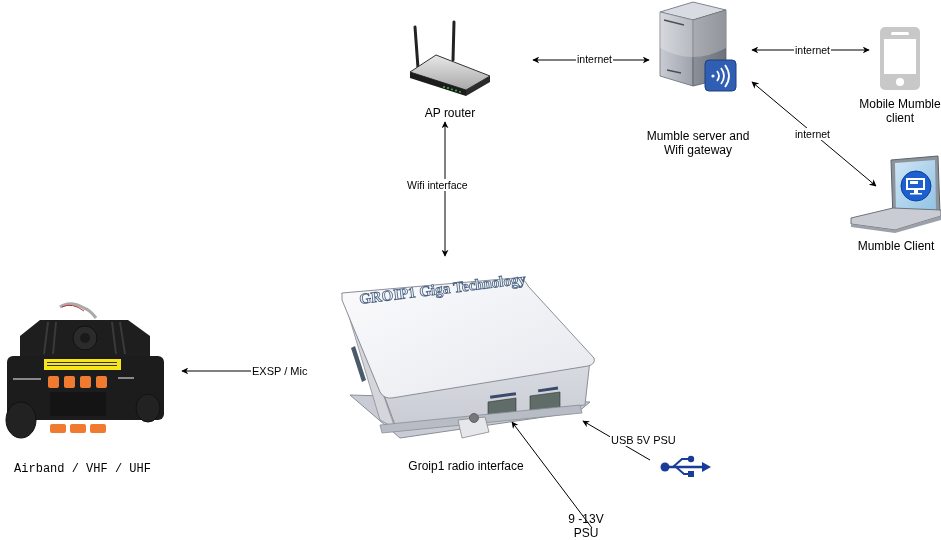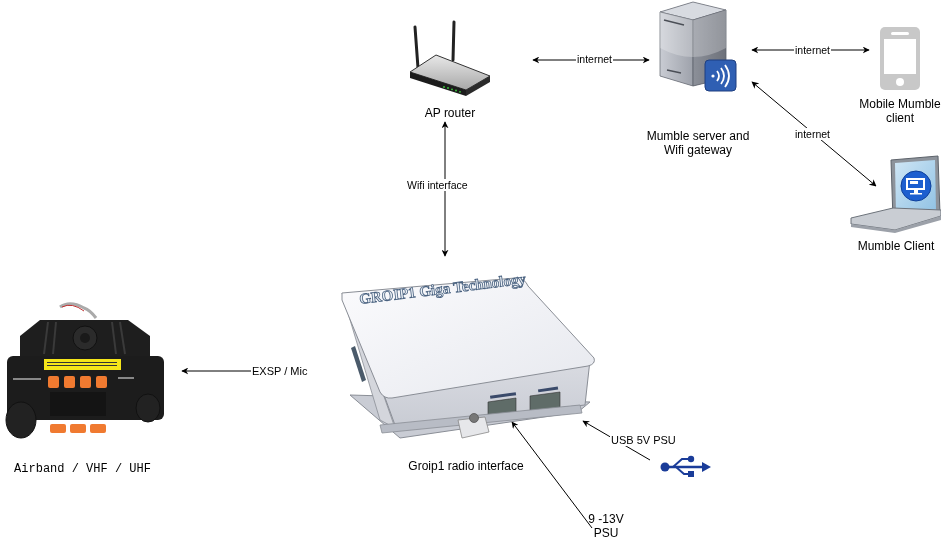--- a/index.html
+++ b/index.html
@@ -194,21 +194,21 @@
   <div>Mobile Mumble</div>
   <div>client</div>
 </div>
 
 <div class="label" style="left:846px; top:239px; width:100px;">Mumble Client</div>
 
 <div class="label" style="left:10px; top:462px; width:145px;font-family:Liberation Mono, monospace;">Airband / VHF / UHF</div>
 
 <div class="label" style="left:396px; top:459px; width:140px;">Groip1 radio interface</div>
 
-<div class="label" style="left:576px; top:512px; width:60px;">
+<div class="label" style="left:556px; top:512px; width:60px;">
   <div>9 -13V</div>
   <div>PSU</div>
 </div>
 
 <div class="edge-label" style="left:576px; top:53px;">internet</div>
 <div class="edge-label" style="left:794px; top:44px;">internet</div>
 <div class="edge-label" style="left:794px; top:128px;">internet</div>
 <div class="edge-label" style="left:406px; top:179px;">Wifi interface</div>
 <div class="edge-label" style="left:211px; top:365px; font-size:11px;margin-left:40px;">EXSP / Mic</div>
 <div class="edge-label" style="left:582px; top:434px; font-size:11px;margin-left:28px;">USB 5V PSU</div>

